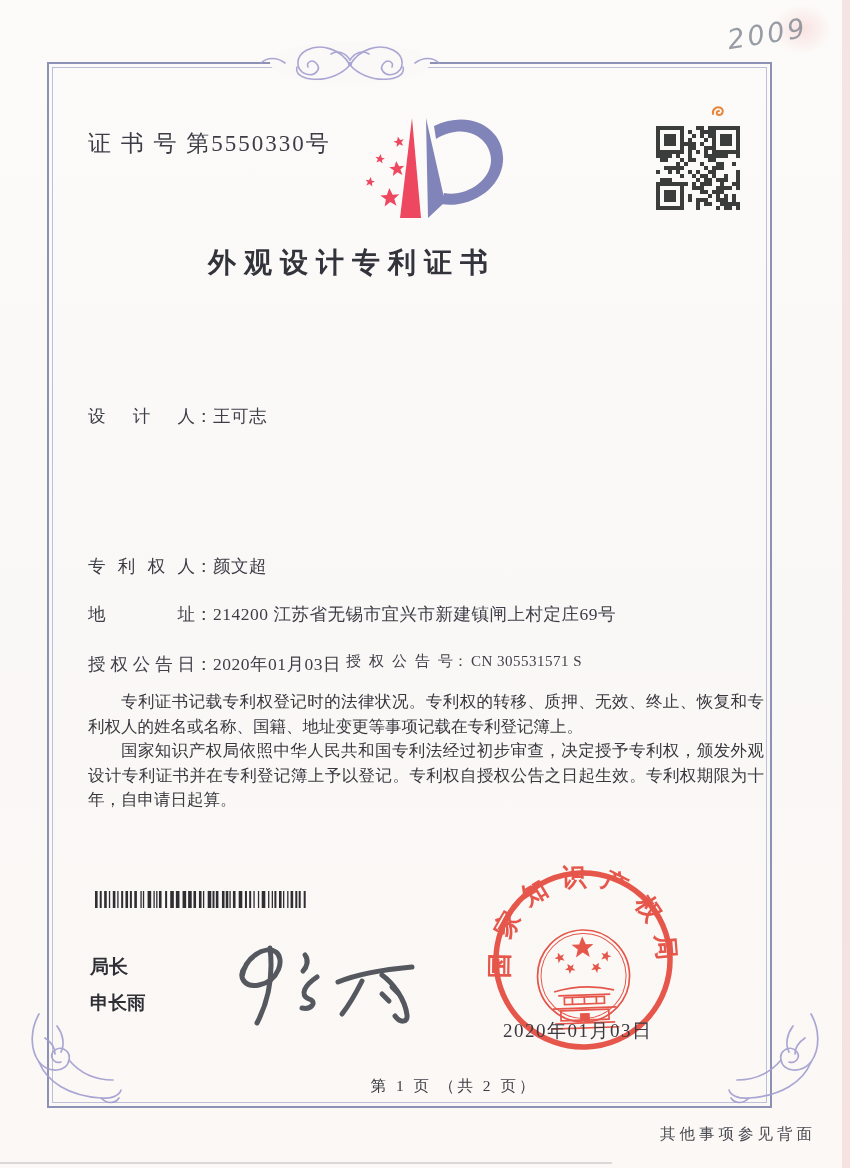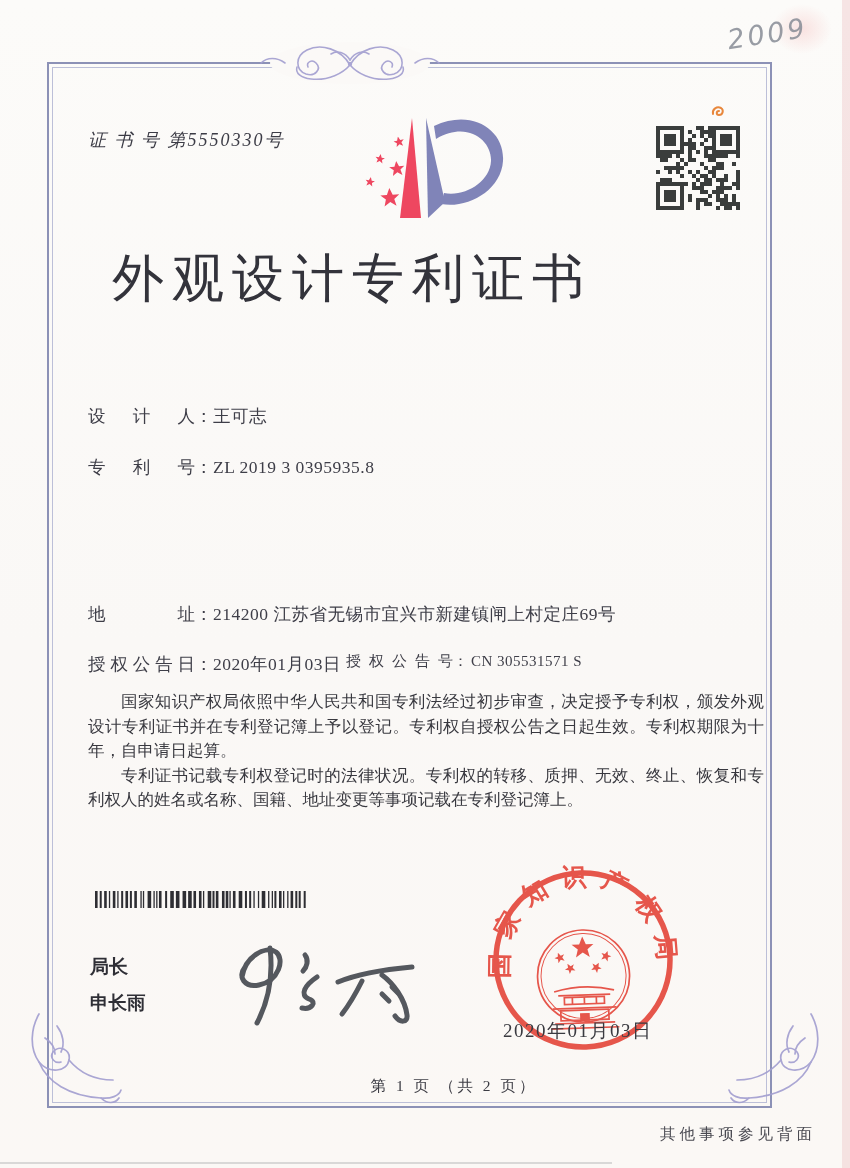--- a/index.html
+++ b/index.html
@@ -14,28 +14,28 @@
     background:radial-gradient(closest-side,rgba(240,150,150,.25),rgba(240,150,150,0));}
   .scanline{position:absolute;left:0;top:1162px;width:72%;height:2px;background:#bdbdbd;opacity:.55;}
   
   .frame{position:absolute;left:47px;top:62px;width:721px;height:1042px;border:2px solid #8c91b6;}
   .frame-inner{position:absolute;left:3px;top:3px;right:3px;bottom:3px;border:1px solid #bcbfd8;}
   .flourish-top{position:absolute;left:245px;top:39px;width:210px;height:48px;}
   .flourish-corner{position:absolute;width:100px;height:100px;}
   .fc-left{left:27px;top:1012px;}
   .fc-right{left:723px;top:1012px;transform:scaleX(-1);}
   
-  .cert-no{position:absolute;left:88px;top:128px;font-size:18px;letter-spacing:2px;color:#3c3c46;font-style:italic;}
+  .cert-no{position:absolute;left:88px;top:128px;font-size:23px;letter-spacing:2px;color:#3c3c46;}
   .hand-note{position:absolute;left:727px;top:18px;font-size:27px;font-style:italic;color:#878c96;
     transform:rotate(-9deg);letter-spacing:3px;font-family:"DejaVu Sans",sans-serif;opacity:.85;}
   .logo{position:absolute;left:342px;top:112px;width:165px;height:120px;}
   .qr{position:absolute;left:656px;top:126px;width:84px;height:84px;}
   .orange-mark{position:absolute;left:710px;top:104px;width:16px;height:16px;}
   .title{position:absolute;left:47px;top:244px;width:610px;text-align:center;
-    font-size:52px;font-weight:400;letter-spacing:8px;color:#33333b;}
+    font-size:28px;font-weight:700;letter-spacing:8px;color:#33333b;}
   
   .row{position:absolute;left:88px;font-size:17.5px;color:#3e3e48;white-space:nowrap;}
   .flabel{display:inline-block;width:107px;text-align:justify;text-align-last:justify;}
   .colon{display:inline-block;width:18px;}
   .fvalue{letter-spacing:.5px;}
   .row2{position:absolute;left:346px;font-size:15px;color:#3e3e48;white-space:nowrap;}
   
   .body-text{position:absolute;left:88px;top:690px;width:676px;font-size:16.5px;
     line-height:24.5px;color:#38383f;text-align:justify;}
   .body-text p{margin:0;text-indent:2em;}
@@ -357,36 +357,36 @@
     </svg>
   <svg class="orange-mark" viewBox="0 0 16 16">
     <path d="M3,10 C2,5 7,2 11,4 C14,6 13,11 9,11 C6,11 6,7 9,7" stroke="#e8873c" stroke-width="2" fill="none" stroke-linecap="round"></path>
   </svg>
 
   <div class="title">外观设计专利证书</div>
 
   <div class="row" style="top:404px">
     <span class="flabel">设计人</span><span class="colon">：</span><span class="fvalue">王可志</span>
   </div>
-  <div class="row" style="top:455px">
-    <span class="flabel">专利号</span><span class="colon">：</span><span class="fvalue">ZL 2019 3 0395935.8</span>
+  <div class="row" style="top:554px">
+    <span class="flabel">专利权人</span><span class="colon">：</span><span class="fvalue">颜文超</span>
   </div>
   <div class="row" style="top:602px">
     <span class="flabel">地址</span><span class="colon">：</span><span class="fvalue">214200 江苏省无锡市宜兴市新建镇闸上村定庄69号</span>
   </div>
   <div class="row" style="top:652px">
     <span class="flabel">授权公告日</span><span class="colon">：</span><span class="fvalue">2020年01月03日</span>
   </div>
   <div class="row2" style="top:652px">
     <span class="flabel">授权公告号</span><span class="colon">：</span><span class="fvalue">CN 305531571 S</span>
   </div>
 
   <div class="body-text">
+    <p>专利证书记载专利权登记时的法律状况。专利权的转移、质押、无效、终止、恢复和专利权人的姓名或名称、国籍、地址变更等事项记载在专利登记簿上。</p>
     <p>国家知识产权局依照中华人民共和国专利法经过初步审查，决定授予专利权，颁发外观设计专利证书并在专利登记簿上予以登记。专利权自授权公告之日起生效。专利权期限为十年，自申请日起算。</p>
-    <p>专利证书记载专利权登记时的法律状况。专利权的转移、质押、无效、终止、恢复和专利权人的姓名或名称、国籍、地址变更等事项记载在专利登记簿上。</p>
   </div>
 
   <svg id="barcode" class="barcode" viewBox="0 0 214 17" preserveAspectRatio="none">
       <rect x="0" y="0" width="2.6" height="17" fill="#2e2e33"></rect>
       <rect x="4.723768544197083" y="0" width="2" height="17" fill="#2e2e33"></rect>
       <rect x="9.15988392829895" y="0" width="2.6" height="17" fill="#2e2e33"></rect>
       <rect x="13.879233908653259" y="0" width="1.3" height="17" fill="#2e2e33"></rect>
       <rect x="17.803939229249952" y="0" width="2.6" height="17" fill="#2e2e33"></rect>
       <rect x="22.260520726442337" y="0" width="1.3" height="17" fill="#2e2e33"></rect>
       <rect x="26.169230139255525" y="0" width="2" height="17" fill="#2e2e33"></rect>

